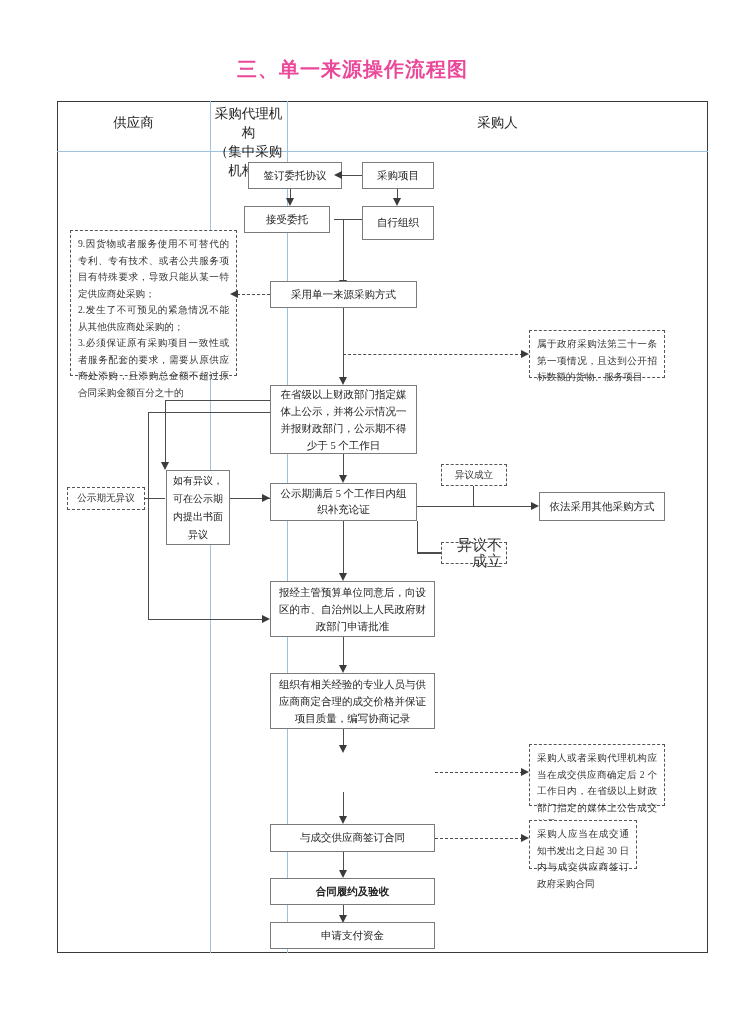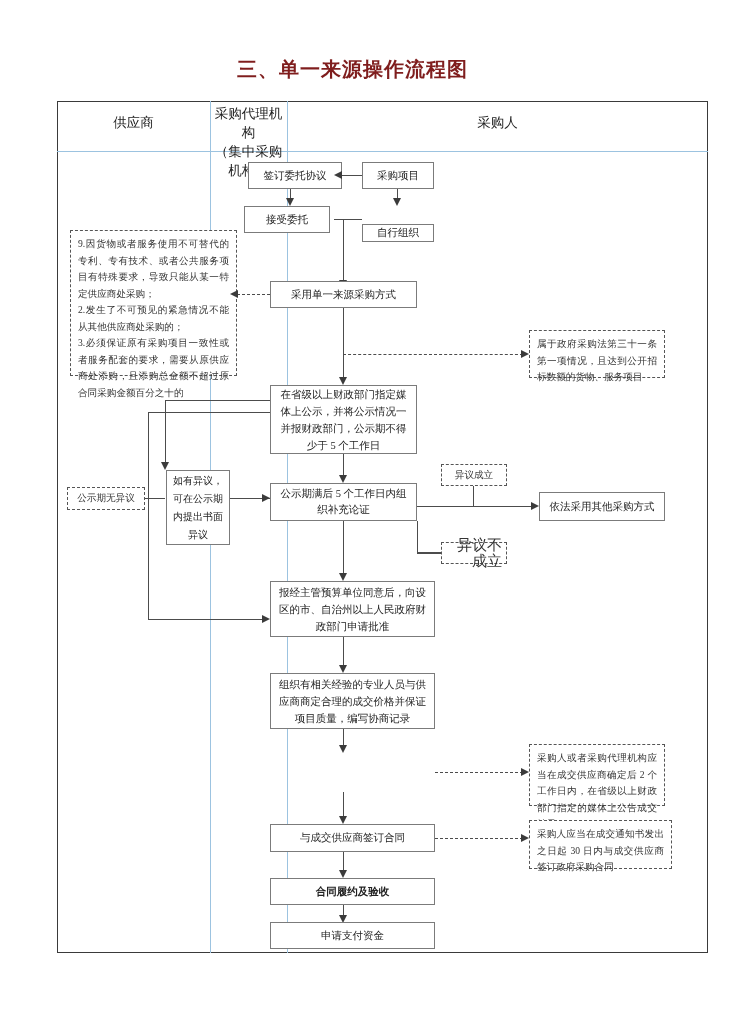--- a/index.html
+++ b/index.html
@@ -5,21 +5,21 @@
   html,body{margin:0;padding:0;background:#ffffff;}
   body{
     width:750px;height:1015px;position:relative;overflow:hidden;
     font-family:"Liberation Serif","DejaVu Serif",serif;
     color:#1a1a1a;
   }
   #stage{position:absolute;left:0;top:0;width:750px;height:1015px;}
 
   .title{
     position:absolute;left:0;top:56px;width:705px;text-align:center;
-    font-size:20px;font-weight:bold;letter-spacing:1px;color:#7f1d1d;
+    font-size:20px;font-weight:bold;letter-spacing:1px;color:#ec4899;
   }
 
   
   .frame{
     position:absolute;left:57px;top:101px;width:651px;height:852px;
     border:1.6px solid #3a3a3a;box-sizing:border-box;background:transparent;
   }
   .vdiv{position:absolute;top:101px;width:0;border-left:1px solid #9cc3e0;height:852px;}
   .hdiv{position:absolute;left:57px;width:651px;height:0;border-top:1px solid #9cc3e0;}
 
@@ -76,21 +76,21 @@
   </div>
   <div class="colhead" style="left:287px;top:113px;width:421px;">采购人</div>
 
   <div class="node" style="left:248px;top:162px;width:94px;height:27px;">签订委托协议</div>
   <div class="node" style="left:362px;top:162px;width:72px;height:27px;">采购项目</div>
 
   <div class="ln lnh" style="left:342px;top:174.5px;width:20px;"></div>
   <div class="arrow ar-left" style="left:334px;top:171px;"></div>
 
   <div class="node" style="left:244px;top:206px;width:86px;height:27px;">接受委托</div>
-  <div class="node" style="left:362px;top:224px;width:72px;height:18px;">自行组织</div>
+  <div class="node" style="left:362px;top:206px;width:72px;height:34px;">自行组织</div>
 
   <div class="ln lnv" style="left:290px;top:189px;width:1.4px;height:9px;"></div>
   <div class="arrow ar-down" style="left:286.2px;top:198px;"></div>
 
   <div class="ln lnv" style="left:397px;top:189px;width:1.4px;height:9px;"></div>
   <div class="arrow ar-down" style="left:393.2px;top:198px;"></div>
 
   <div class="ln lnh" style="left:334px;top:218.8px;width:28px;"></div>
   <div class="ln lnv" style="left:342.5px;top:219px;width:1.4px;height:61px;"></div>
   <div class="arrow ar-down" style="left:338.7px;top:280px;"></div>
@@ -162,21 +162,21 @@
   <div class="dln" style="left:435px;top:772px;width:88px;"></div>
   <div class="arrow ar-right" style="left:521px;top:768px;"></div>
   <div class="note" style="left:529px;top:744px;width:136px;height:62px;">采购人或者采购代理机构应当在成交供应商确定后 2 个工作日内，在省级以上财政部门指定的媒体上公告成交结果</div>
 
   <div class="ln lnv" style="left:342.5px;top:792px;width:1.4px;height:24px;"></div>
   <div class="arrow ar-down" style="left:338.7px;top:816px;"></div>
 
   <div class="node" style="left:270px;top:824px;width:165px;height:28px;">与成交供应商签订合同</div>
   <div class="dln" style="left:435px;top:838px;width:88px;"></div>
   <div class="arrow ar-right" style="left:521px;top:834px;"></div>
-  <div class="note" style="left:529px;top:820px;width:143px;height:49px;">采购人应当在成交通知书发出之日起 30 日内与成交供应商签订政府采购合同</div>
+  <div class="note" style="left:529px;top:820px;width:108px;height:49px;">采购人应当在成交通知书发出之日起 30 日内与成交供应商签订政府采购合同</div>
 
   <div class="ln lnv" style="left:342.5px;top:852px;width:1.4px;height:18px;"></div>
   <div class="arrow ar-down" style="left:338.7px;top:870px;"></div>
 
   <div class="node" style="left:270px;top:878px;width:165px;height:27px;font-weight:bold;">合同履约及验收</div>
   <div class="ln lnv" style="left:342.5px;top:905px;width:1.4px;height:10px;"></div>
   <div class="arrow ar-down" style="left:338.7px;top:915px;"></div>
 
   <div class="node" style="left:270px;top:922px;width:165px;height:27px;">申请支付资金</div>
 

